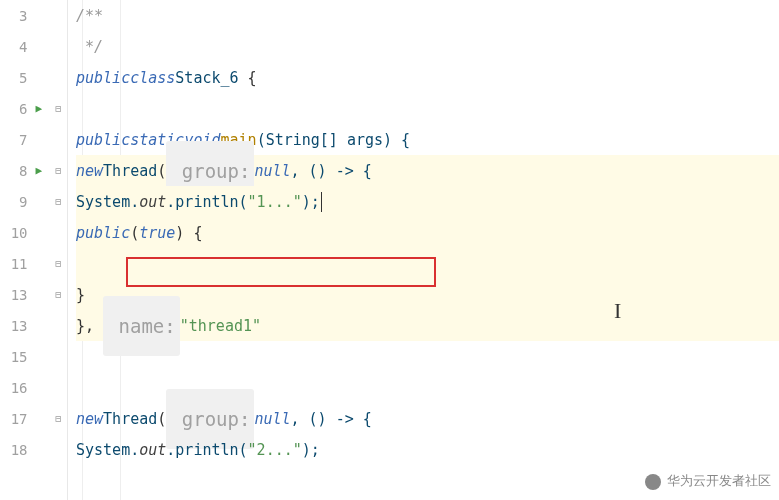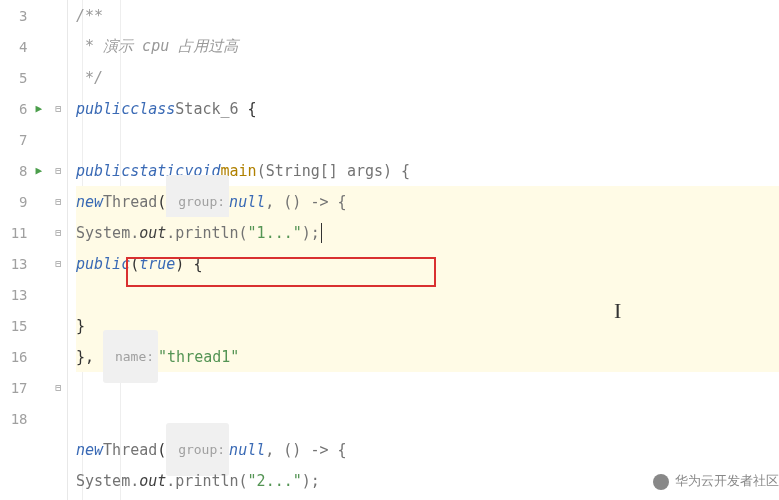--- a/index.html
+++ b/index.html
@@ -58,22 +58,22 @@
       white-space: pre;
       position: relative;
     }
     .code-line.highlighted {
       background: #fffbe6;
     }
     .comment { color: #999999; font-style: italic; }
     .keyword { color: #3a6ab5; font-weight: 500; font-style: italic; }
     .method { color: #b08000; }
     .string { color: #549454; }
-    .hint { color: #a0a0a0; background: #f0f0f0; padding: 19px 4px; border-radius: 3px; font-size: 13px; }
-    .ident { color: #737373; }
+    .hint { color: #a0a0a0; background: #f0f0f0; padding: 19px 4px; border-radius: 3px; font-size: 19px; }
+    .ident { color: #0c4a6e; }
     .field-static { color: #404040; font-style: italic; }
     .paren { color: #333333; }
     .highlight-box {
       position: absolute;
       border: 2px solid #d93030;
       left: 126px;
       top: 257px;
       width: 310px;
       height: 30px;
       pointer-events: none;
@@ -91,21 +91,21 @@
     .text-cursor {
       display: inline-block;
       width: 1.5px;
       height: 20px;
       background: #333;
       vertical-align: middle;
       margin-left: 1px;
     }
     .watermark {
       position: absolute;
-      right: 0;
+      right: 8px;
       bottom: 10px;
       font-size: 13px;
       color: #888;
       font-family: sans-serif;
     }
     .watermark-icon {
       display: inline-block;
       width: 16px;
       height: 16px;
       background: #888;
@@ -155,20 +155,25 @@
         <span class="line-num">8</span>
         <span class="run-marker">▶</span>
         <span class="fold-marker">⊟</span>
       </div>
     <div class="line-row">
         <span class="line-num">9</span>
         <span class="run-marker"></span>
         <span class="fold-marker">⊟</span>
       </div>
     <div class="line-row">
+        <span class="line-num">10</span>
+        <span class="run-marker"></span>
+        <span class="fold-marker"></span>
+      </div>
+    <div class="line-row">
         <span class="line-num">11</span>
         <span class="run-marker"></span>
         <span class="fold-marker">⊟</span>
       </div>
     <div class="line-row">
         <span class="line-num">13</span>
         <span class="run-marker"></span>
         <span class="fold-marker">⊟</span>
       </div>
     <div class="line-row">
@@ -196,21 +201,20 @@
         <span class="run-marker"></span>
         <span class="fold-marker"></span>
       </div>
   </div>
 
   <div class="code-area">
     <div class="vline" style="left:14px"></div>
     <div class="vline" style="left:52px"></div>
 
     <div class="code-line">   <span class="comment">/**</span></div>
-    <div class="code-line">   <span class="comment"> * 演示 cpu 占用过高</span></div>
     <div class="code-line">   <span class="comment"> */</span></div>
     <div class="code-line">   <span class="keyword">public</span> <span class="keyword">class</span> <span class="ident">Stack_6</span><span class="paren"> {</span></div>
     <div class="code-line"></div>
     <div class="code-line">        <span class="keyword">public</span> <span class="keyword">static</span> <span class="keyword">void</span> <span class="method">main</span><span class="ident">(String[] args) {</span></div>
     <div class="code-line highlighted">            <span class="keyword">new</span> <span class="ident">Thread</span><span class="paren">(</span><span class="hint"> group:</span> <span class="keyword">null</span><span class="ident">, () -&gt; {</span></div>
     <div class="code-line highlighted">                <span class="ident">System.</span><span class="field-static">out</span><span class="ident">.println(</span><span class="string">"1..."</span><span class="ident">);</span><span class="text-cursor"></span></div>
     <div class="code-line highlighted">                <span class="keyword">public</span><span class="paren">(</span><span class="keyword">true</span><span class="paren">) {</span></div>
     <div class="code-line highlighted"></div>
     <div class="code-line highlighted">                <span class="paren">}</span></div>
     <div class="code-line highlighted">            <span class="paren">}, </span><span class="hint"> name:</span> <span class="string">"thread1"</span></div>

